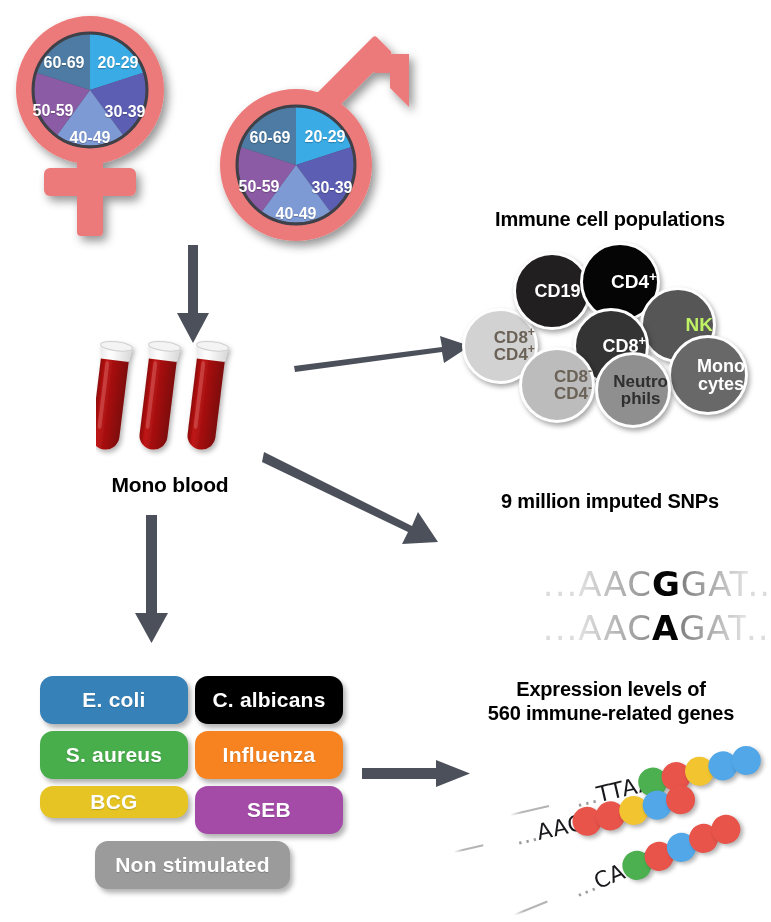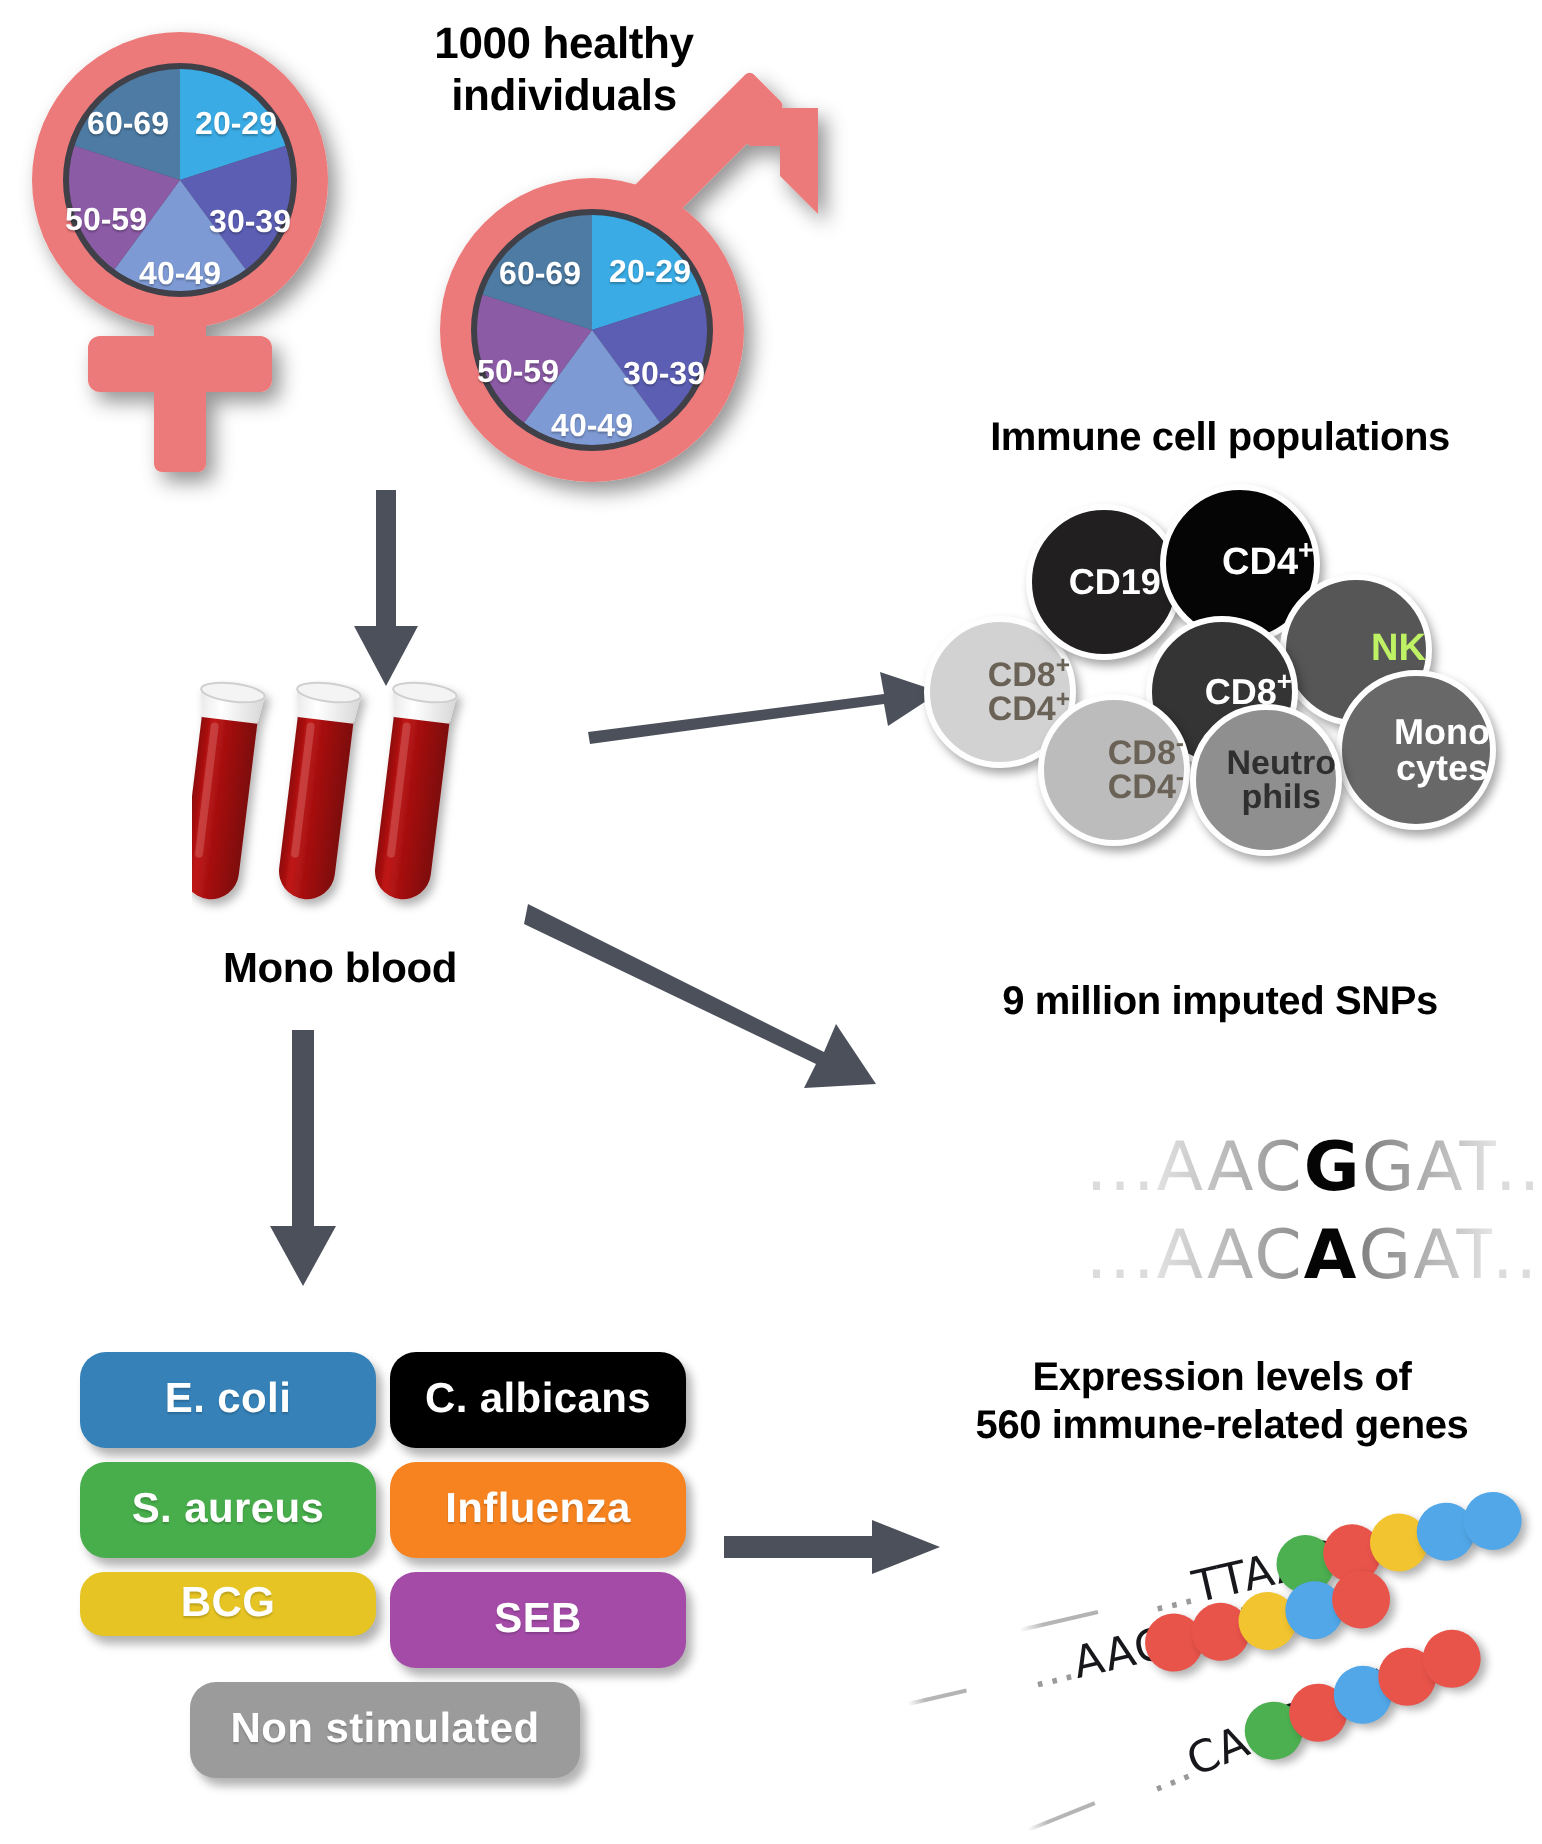--- a/index.html
+++ b/index.html
@@ -127,22 +127,20 @@
     height: 2px;
     transform: translateY(-50%);
     background: linear-gradient(90deg, rgba(190,190,190,.0) 0%, rgba(170,170,170,.85) 30%, rgba(170,170,170,.9) 100%);
   }
 </style>
 </head>
 <body>
 
 <div class="canvas">
 
-  <div class="abs hdr" style="left:176px; top:9px; width:212px; font-size:22px;">1000 healthy
-individuals</div>
 
   <div class="sym" style="left:4px; top:8px; width:190px; height:240px;">
     <svg width="190" height="240" viewBox="0 0 190 240">
       <defs>
         <filter id="sh1" x="-40%" y="-40%" width="190%" height="190%">
           <feDropShadow dx="4" dy="5" stdDeviation="5" flood-color="#000" flood-opacity="0.42"></feDropShadow>
         </filter>
       </defs>
       <g filter="url(#sh1)">
 
@@ -336,21 +334,21 @@
       <span>C. albicans</span>
     </div>
 
     <div class="pill" style="left:165px; top:63px; width:148px; height:48px; background:#f78320; font-size:21px;">
       <span>Influenza</span>
     </div>
     <div class="pill" style="left:10px; top:63px; width:148px; height:48px; background:#47ae4b; font-size:21px;">
       <span>S. aureus</span>
     </div>
 
-    <div class="pill" style="left:10px; top:118px; width:148px; height:32px; background:#e5c423; font-size:21px;border-radius:12px;">
+    <div class="pill" style="left:10px; top:118px; width:148px; height:32px; background:#e5c423; font-size:21px;">
       <span>BCG</span>
     </div>
     <div class="pill" style="left:165px; top:118px; width:148px; height:48px; background:#a44ba8; font-size:21px;">
       <span>SEB</span>
     </div>
 
     <div class="pill" style="left:65px; top:173px; width:195px; height:48px; background:#9b9b9b; font-size:21px;">
       <span>Non stimulated</span>
     </div>
   </div>

